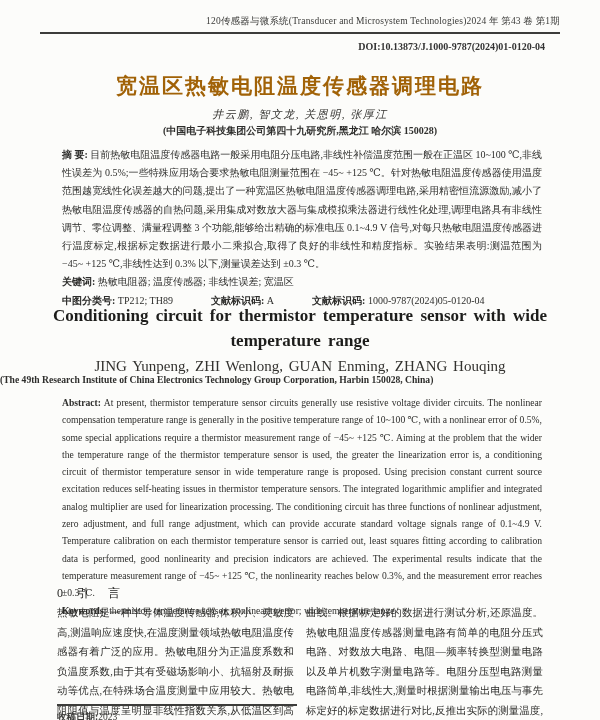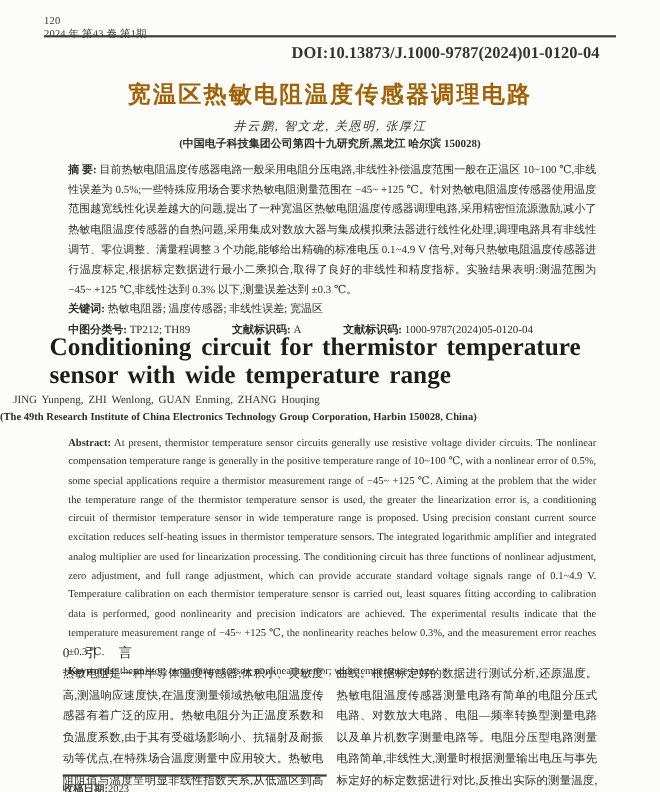--- a/index.html
+++ b/index.html
@@ -5,43 +5,43 @@
   html,body{margin:0;padding:0;}
   body{width:600px;height:720px;overflow:hidden;background:#e9e9e6;}
   .page{
     position:relative;width:600px;height:720px;background:#fcfcfa;
     font-family:"Liberation Serif","DejaVu Serif",serif;color:#2a2a28;overflow:hidden;
   }
   
   .header{
     position:absolute;top:15px;left:40px;right:40px;
     display:flex;justify-content:flex-end;align-items:baseline;
-    font-size:9.5px;color:#3a3a38;letter-spacing:.2px;flex-direction:column;
+    font-size:9.5px;color:#3a3a38;letter-spacing:.2px;
   }
   .header-rule{position:absolute;top:32px;left:40px;right:40px;height:1.6px;background:#3c3c3a;}
-  .doi-line{position:absolute;top:41px;right:55px;font-size:15px;font-weight:bold;color:#333;}
+  .doi-line{position:absolute;top:41px;right:55px;font-size:10px;font-weight:bold;color:#333;}
   
   .cn-title{position:absolute;top:72px;left:0;right:0;text-align:center;
     font-size:21px;font-weight:bold;letter-spacing:2px;color:#a16207;}
   .cn-authors{position:absolute;top:107px;left:0;right:0;text-align:center;
     font-size:11px;font-style:italic;letter-spacing:1.5px;color:#33322f;}
   .cn-affil{position:absolute;top:124px;left:0;right:0;text-align:center;
     font-size:10px;font-weight:bold;color:#2e2e2c;}
   
   .cn-block{position:absolute;top:146px;left:62px;right:58px;
     font-size:10px;line-height:18.2px;text-align:justify;color:#2d2d2b;}
   .lbl{font-weight:bold;}
   .cls-row{display:flex;flex-wrap:nowrap;column-gap:0;margin-top:0;}
   .cls-item{white-space:nowrap;}
   .cls-item + .cls-item{margin-left:38px;}
   
-  .en-title{position:absolute;top:303px;left:45px;right:45px;
-    font-size:23px;font-weight:bold;line-height:25px;color:#1d1d1b;word-spacing:3px;}
-  .en-authors{position:absolute;top:358px;left:12px;right:0;text-align:left;
-    font-size:10px;color:#33322f;word-spacing:2px;}
+  .en-title{position:absolute;top:303px;left:45px;right:45px;text-align:center;
+    font-size:17px;font-weight:bold;line-height:25px;color:#1d1d1b;word-spacing:3px;}
+  .en-authors{position:absolute;top:358px;left:0;right:0;text-align:center;
+    font-size:15px;color:#33322f;word-spacing:2px;}
   .en-affil{position:absolute;top:374px;left:0;right:0;text-align:left;
     font-size:9.6px;font-weight:bold;color:#2e2e2c;}
   
   .en-block{position:absolute;top:394px;left:62px;right:58px;
     font-size:9.6px;line-height:17.3px;text-align:justify;color:#2d2d2b;}
   .en-block .kw{margin-top:1px;}
   
   .section-head{position:absolute;top:585px;left:57px;font-size:12px;font-weight:normal;color:#1f1f1d;}
   .section-head .num{margin-right:14px;}
   .section-head .ttl{letter-spacing:8px;}
@@ -52,20 +52,21 @@
   .footnote{position:absolute;top:711px;left:57px;width:260px;font-size:9.5px;color:#3a3a38;
     white-space:nowrap;overflow:hidden;}
 </style>
 </head>
 <body>
 
 <div class="page">
 
   <div class="header">
     <span>120</span>
+    <span>传感器与微系统(Transducer and Microsystem Technologies)</span>
     <span>2024 年 第43 卷 第1期</span>
   </div>
   <div class="header-rule"></div>
 
   <div class="doi-line">DOI:10.13873/J.1000-9787(2024)01-0120-04</div>
 
   <div class="cn-title">宽温区热敏电阻温度传感器调理电路</div>
   <div class="cn-authors">井云鹏, 智文龙, 关恩明, 张厚江</div>
   <div class="cn-affil">(中国电子科技集团公司第四十九研究所,黑龙江 哈尔滨 150028)</div>
 

